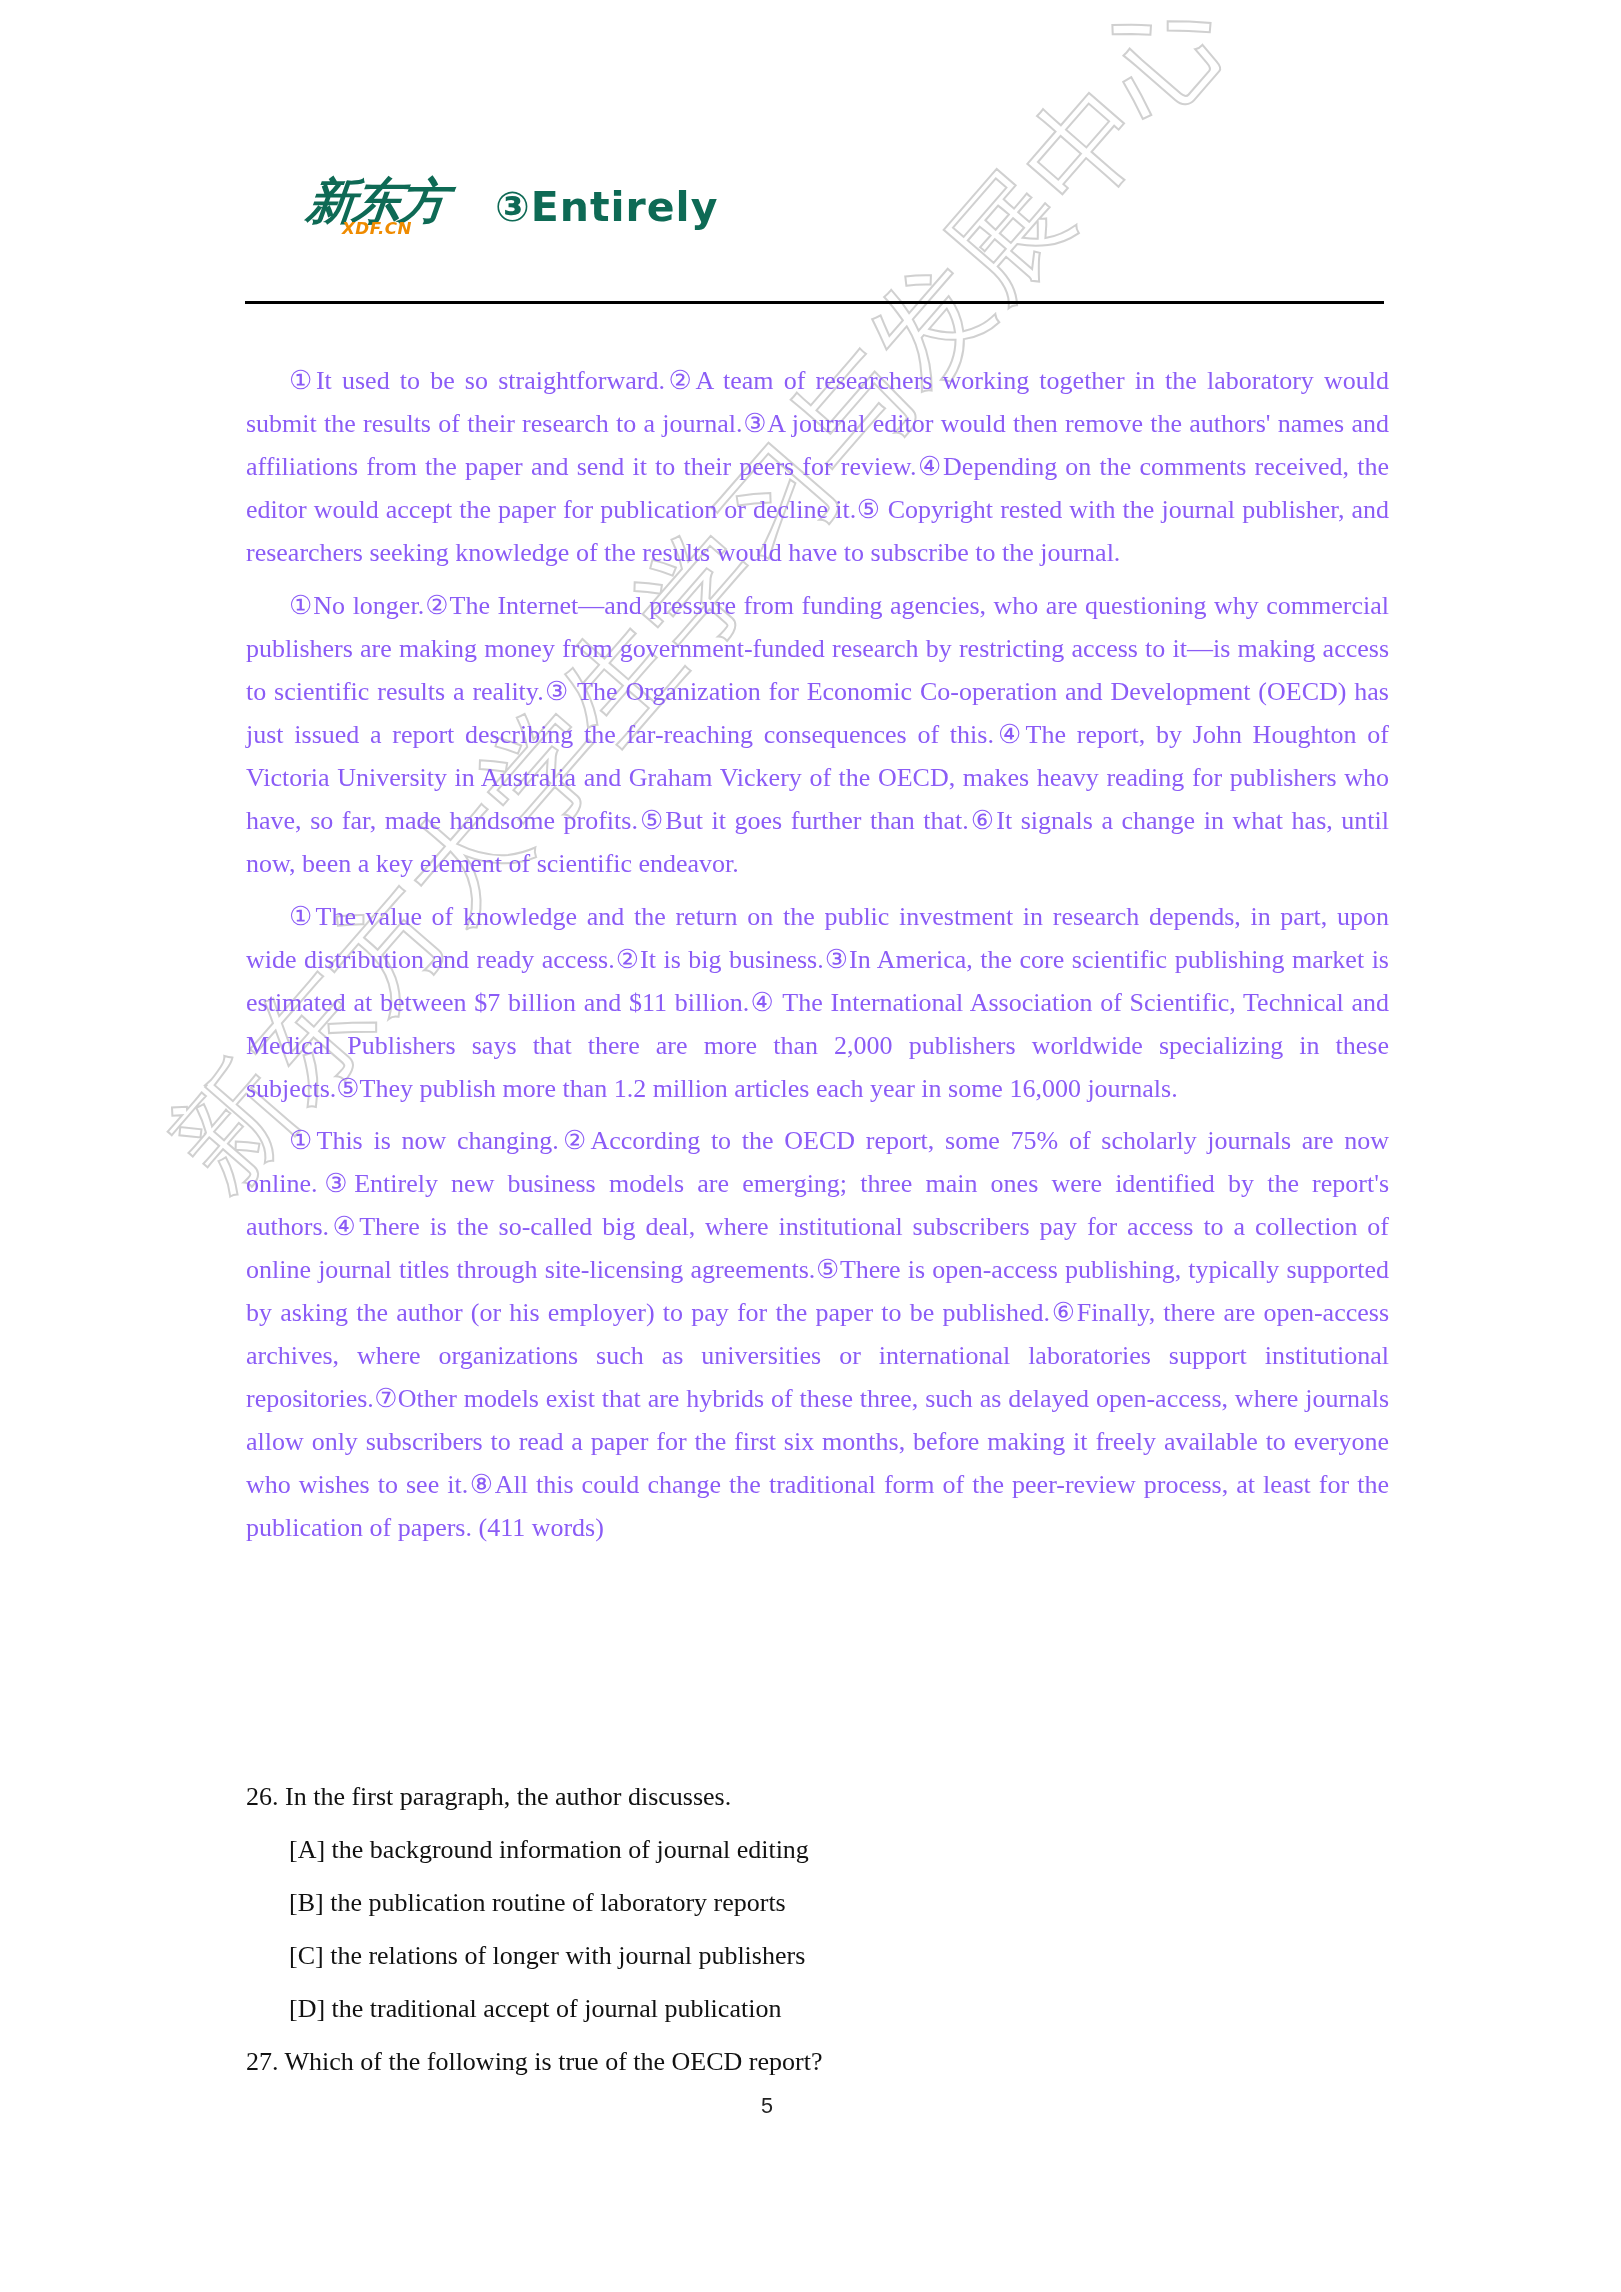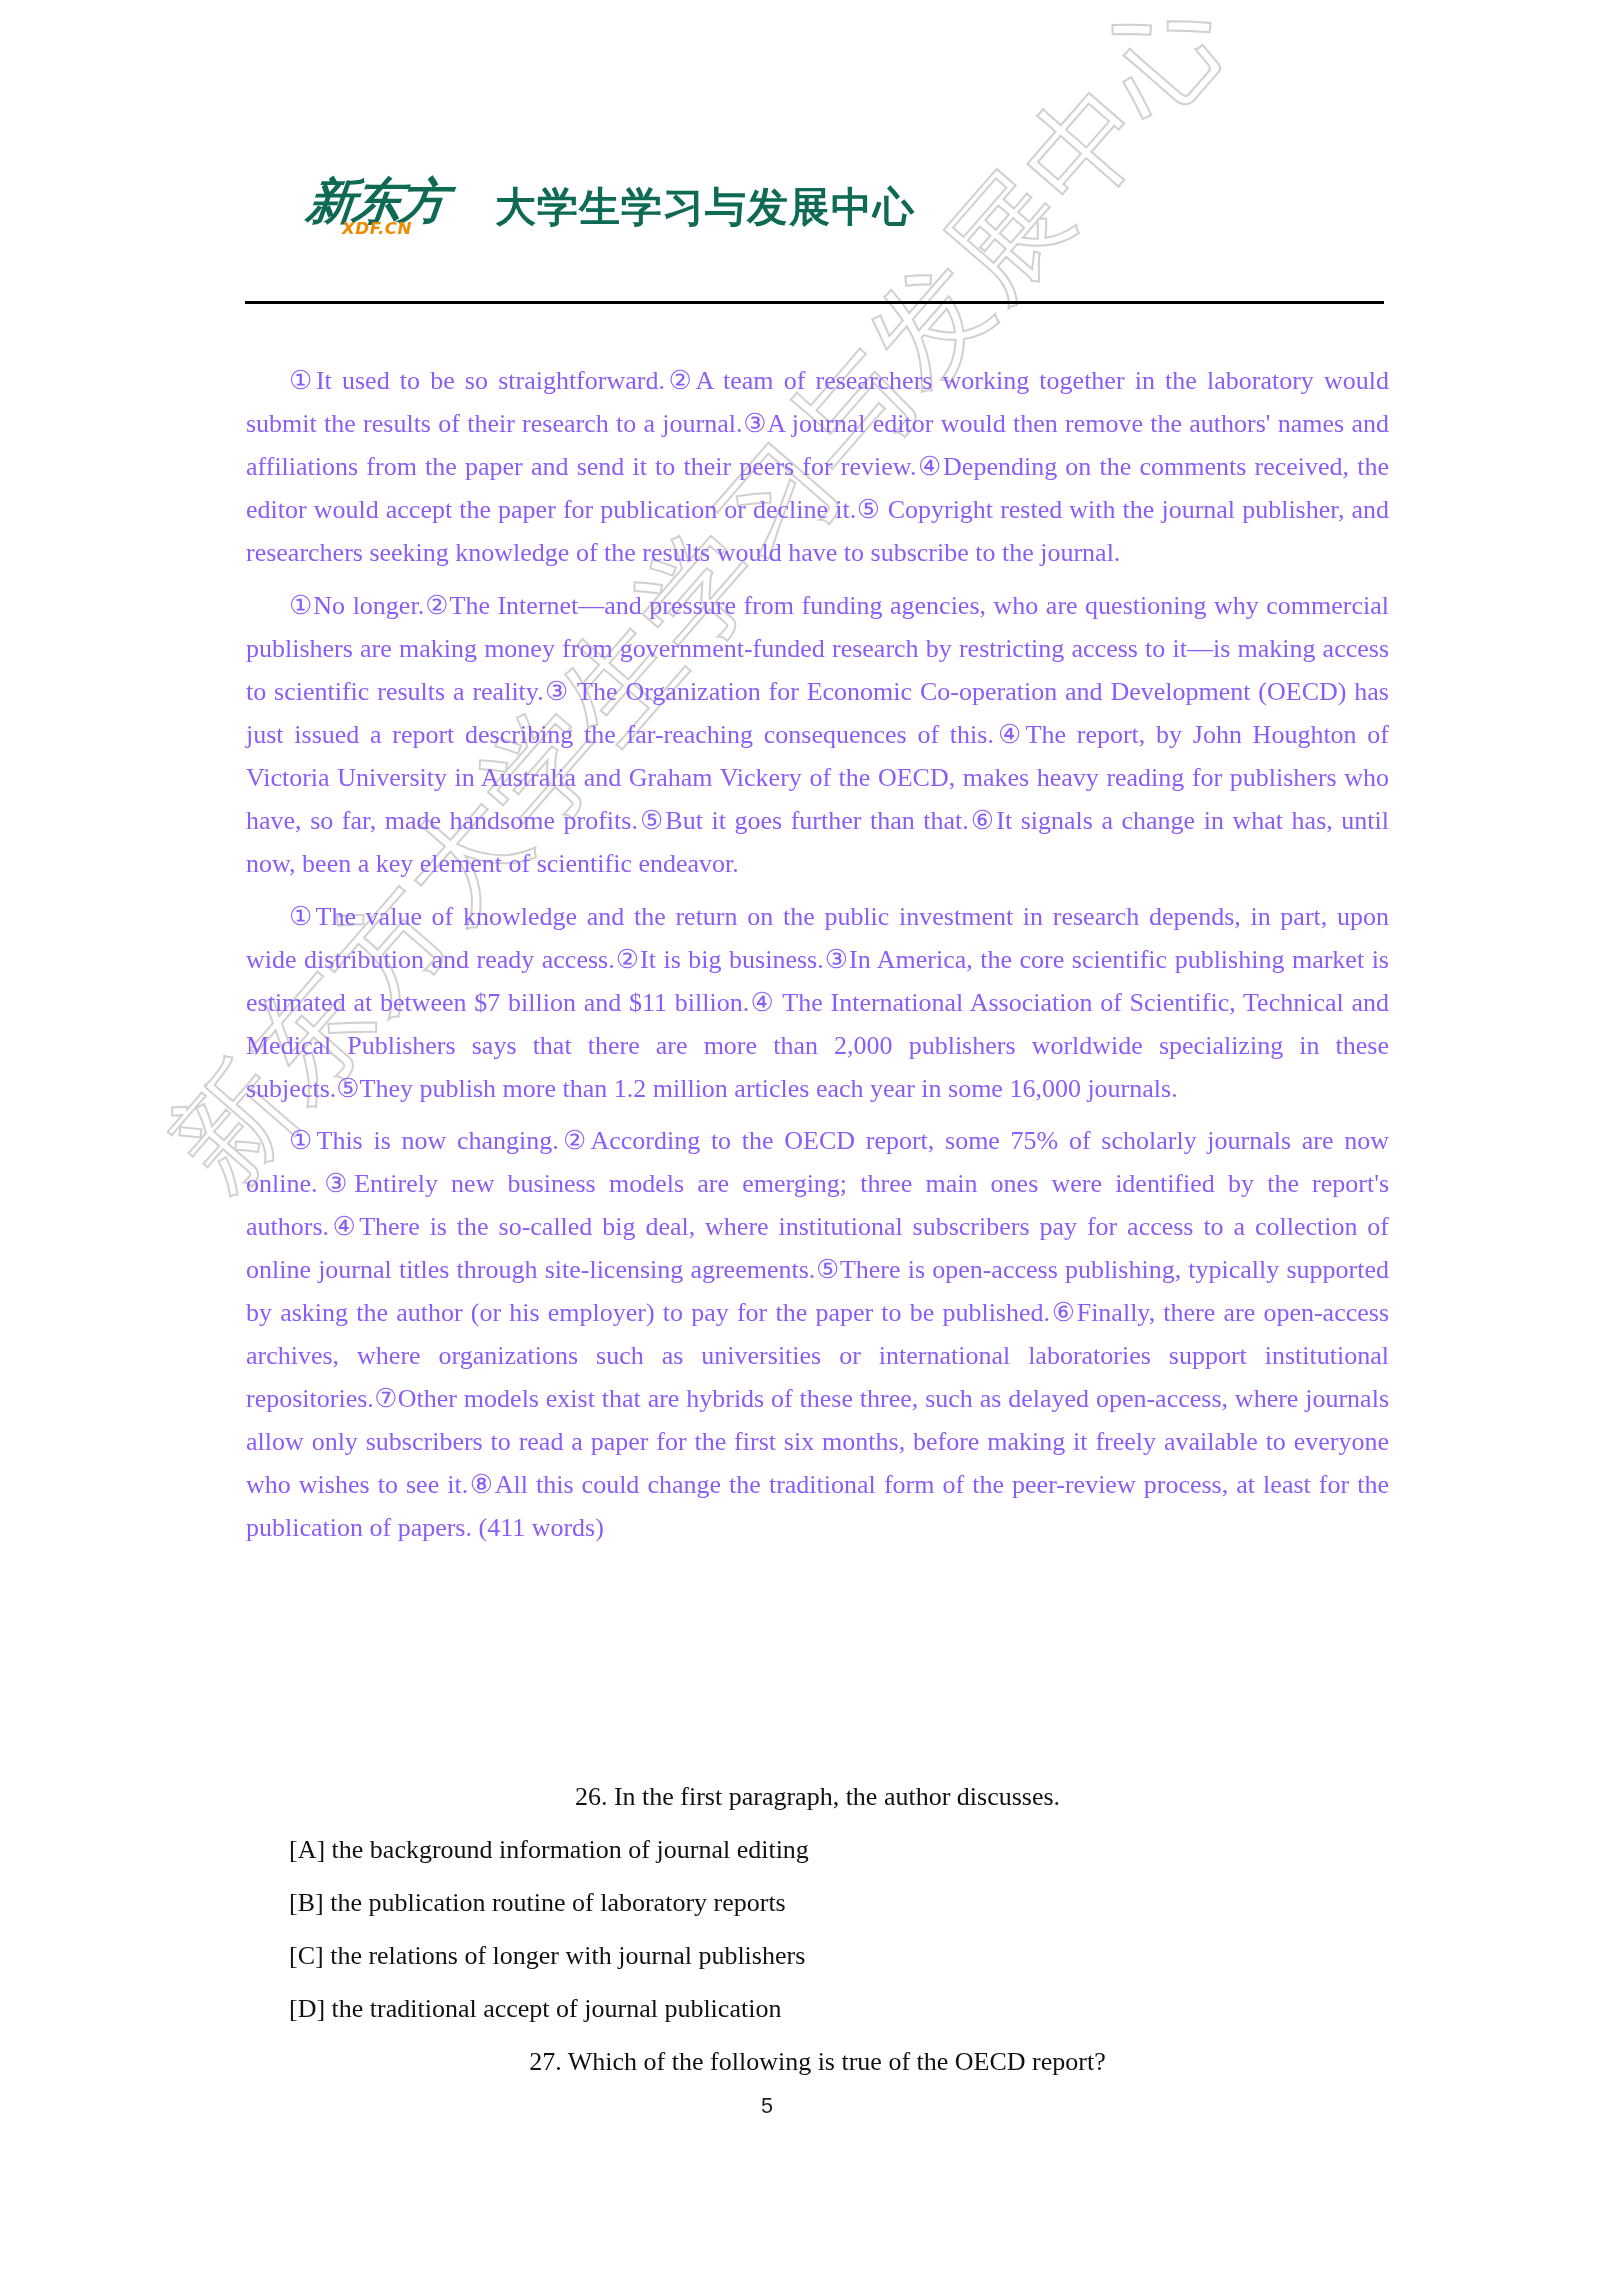--- a/index.html
+++ b/index.html
@@ -10,40 +10,40 @@
   .logo { position: absolute; left: 307px; top: 174px; width: 159px; height: 74px; }
   .logo-cn { position: absolute; left: 0; top: 0; font-family: "DejaVu Sans", sans-serif; font-weight: bold; font-style: italic; font-size: 49px; line-height: 55px; letter-spacing: -2.9px; color: #0e6a55; white-space: nowrap; transform: skewX(-6deg); }
   .logo-en { position: absolute; left: 35px; top: 45px; font-family: "DejaVu Sans", sans-serif; font-weight: bold; font-style: italic; font-size: 16.7px; line-height: 19.6px; color: #ef8b00; letter-spacing: 0.5px; white-space: nowrap; }
   .center-title { position: absolute; left: 495px; top: 182px; font-family: "DejaVu Sans", sans-serif; font-weight: bold; font-size: 41px; line-height: 51px; color: #0e6a55; white-space: nowrap; letter-spacing: 1px; }
   .header-rule { position: absolute; left: 245px; top: 301px; width: 1139px; height: 2.9px; background: #000; }
 
   
   .content { position: absolute; left: 246px; top: 359px; width: 1143px; font-family: "Liberation Serif", "DejaVu Serif", serif; font-size: 26px; line-height: 43px; color: #8b5cf6; }
   .para { margin: 0 0 9.8px 0; text-indent: 43px; text-align: justify; text-align-last: left; }
   .questions { position: absolute; left: 246px; top: 1770px; width: 1143px; font-family: "Liberation Serif", "DejaVu Serif", serif; font-size: 26px; line-height: 53px; color: #111; }
-  .q-stem { margin: 0; text-align: center; }
+  .q-stem { margin: 0; }
   .q-option { margin: 0; padding-left: 43px; }
 
   .page-number { position: absolute; left: 761px; top: 2094px; font-family: "Liberation Sans", "DejaVu Sans", sans-serif; font-size: 21.6px; line-height: 23.5px; color: #222; }
 
   
   .watermark { position: absolute; left: 147px; top: 1127px; width: 1372px; transform-origin: 0 0; transform: rotate(-49deg); font-family: "DejaVu Sans", sans-serif; font-size: 116px; line-height: 127px; white-space: nowrap; color: transparent; -webkit-text-stroke: 2px rgba(150,150,150,0.45); letter-spacing: 2px; pointer-events: none; }
 </style>
 </head>
 <body>
 
 <div class="page">
 
   <div class="watermark">新东方大学生学习与发展中心</div>
 
   <div class="logo">
     <div class="logo-cn">新东方</div>
     <div class="logo-en">XDF.CN</div>
   </div>
-  <div class="center-title">大学生学习与发展中心</div>
+  <div class="center-title">③Entirely</div>
   <div class="header-rule"></div>
 
   <div class="content">
     <p class="para">①It used to be so straightforward.②A team of researchers working together in the laboratory would submit the results of their research to a journal.③A journal editor would then remove the authors' names and affiliations from the paper and send it to their peers for review.④Depending on the comments received, the editor would accept the paper for publication or decline it.⑤ Copyright rested with the journal publisher, and researchers seeking knowledge of the results would have to subscribe to the journal.</p>
     <p class="para">①No longer.②The Internet—and pressure from funding agencies, who are questioning why commercial publishers are making money from government-funded research by restricting access to it—is making access to scientific results a reality.③ The Organization for Economic Co-operation and Development (OECD) has just issued a report describing the far-reaching consequences of this.④The report, by John Houghton of Victoria University in Australia and Graham Vickery of the OECD, makes heavy reading for publishers who have, so far, made handsome profits.⑤But it goes further than that.⑥It signals a change in what has, until now, been a key element of scientific endeavor.</p>
     <p class="para">①The value of knowledge and the return on the public investment in research depends, in part, upon wide distribution and ready access.②It is big business.③In America, the core scientific publishing market is estimated at between $7 billion and $11 billion.④ The International Association of Scientific, Technical and Medical Publishers says that there are more than 2,000 publishers worldwide specializing in these subjects.⑤They publish more than 1.2 million articles each year in some 16,000 journals.</p>
     <p class="para">①This is now changing.②According to the OECD report, some 75% of scholarly journals are now online.③Entirely new business models are emerging; three main ones were identified by the report's authors.④There is the so-called big deal, where institutional subscribers pay for access to a collection of online journal titles through site-licensing agreements.⑤There is open-access publishing, typically supported by asking the author (or his employer) to pay for the paper to be published.⑥Finally, there are open-access archives, where organizations such as universities or international laboratories support institutional repositories.⑦Other models exist that are hybrids of these three, such as delayed open-access, where journals allow only subscribers to read a paper for the first six months, before making it freely available to everyone who wishes to see it.⑧All this could change the traditional form of the peer-review process, at least for the publication of papers.  (411 words)</p>
   </div>
 
   <div class="questions">

